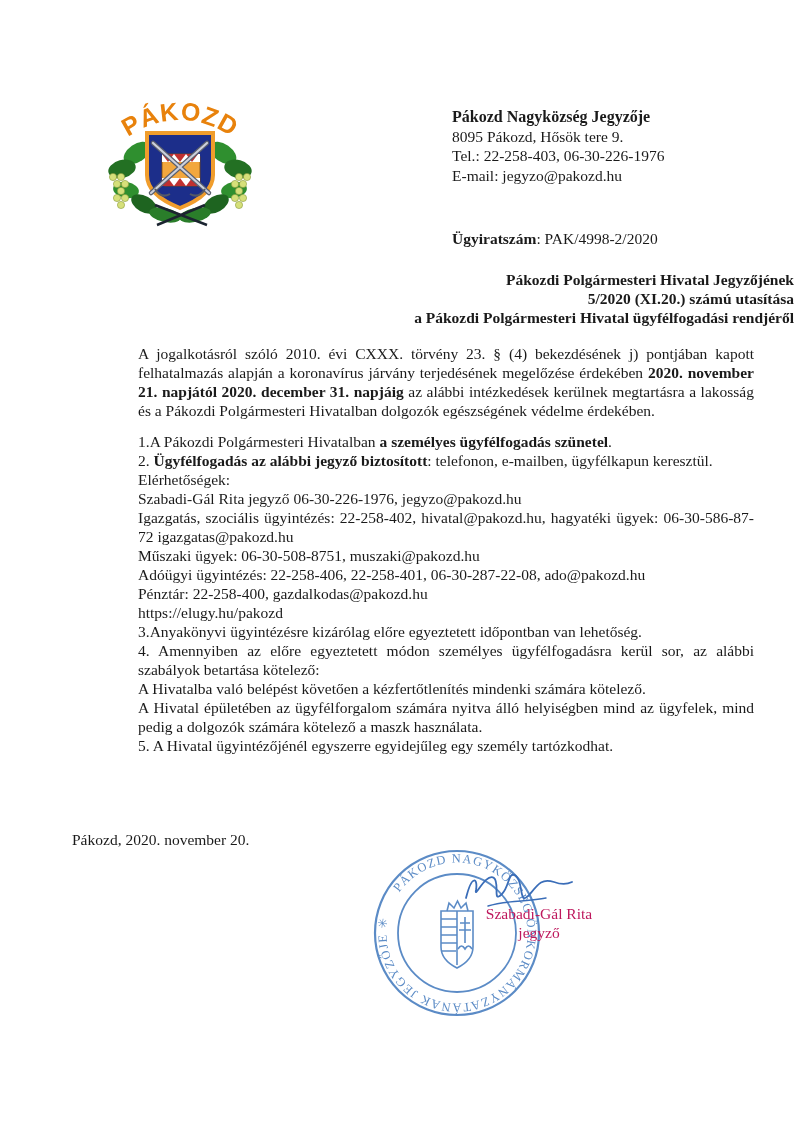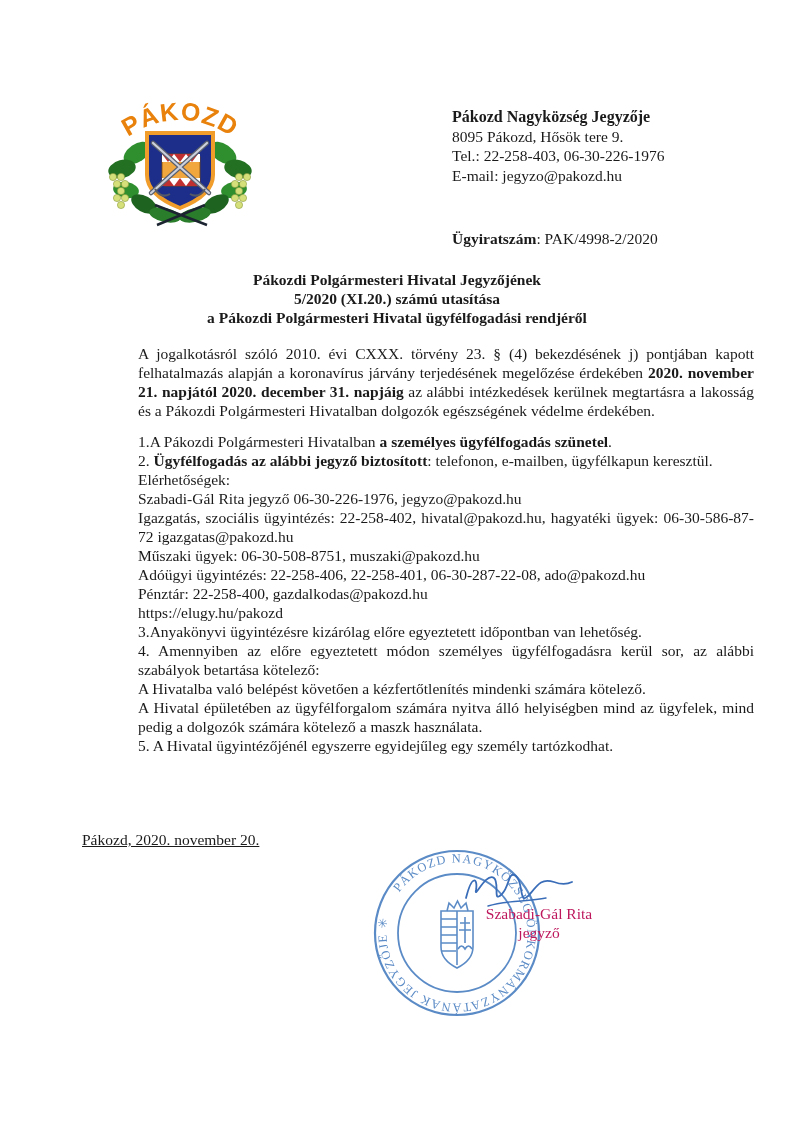--- a/index.html
+++ b/index.html
@@ -11,28 +11,28 @@
     background:#ffffff;
     font-family:"Liberation Serif","DejaVu Serif",serif;
     color:#1a1a1a;
     overflow:hidden;
   }
   .logo { position:absolute; left:95px; top:97px; width:170px; height:133px; }
   .letterhead { position:absolute; left:452px; top:107px; width:280px; font-size:15.5px; line-height:19.5px; }
   .letterhead .office-name { font-weight:bold; font-size:16px; }
   .case-number { position:absolute; left:452px; top:230px; font-size:15.5px; }
   .bold { font-weight:bold; }
-  .title-block { position:absolute; left:0; top:270px; width:794px; text-align:center;
+  .title-block { position:absolute; left:0; top:270px; width:794px; text-align:right;
     font-weight:bold; font-size:15.5px; line-height:19px; }
   .body-block { position:absolute; left:90px; top:344px; width:616px;
     font-size:15.5px; line-height:19px;margin-left:48px; }
   .body-block p { margin:0; }
   .just { text-align:justify; }
   .intro { margin-bottom:12px !important; }
-  .date-line { position:absolute; left:82px; top:831px; font-size:15.5px;text-decoration:underline; }
+  .date-line { position:absolute; left:72px; top:831px; font-size:15.5px; }
   .stamp { position:absolute; left:371px; top:847px; width:172px; height:172px; opacity:0.9; }
   .signature-squiggle { position:absolute; left:458px; top:864px; width:118px; height:52px; }
   .signer-block { position:absolute; left:468px; top:904px; width:142px; text-align:center;
     font-size:15.5px; line-height:19px; color:#be185d; }
   .stamp-text { font-family:"Liberation Serif","DejaVu Serif",serif; font-size:12.5px; letter-spacing:1.2px; }
   .logo-name { font-family:"Liberation Sans","DejaVu Sans",sans-serif; font-weight:bold; font-size:25px; letter-spacing:1px; }
 </style>
 </head>
 <body>
 

